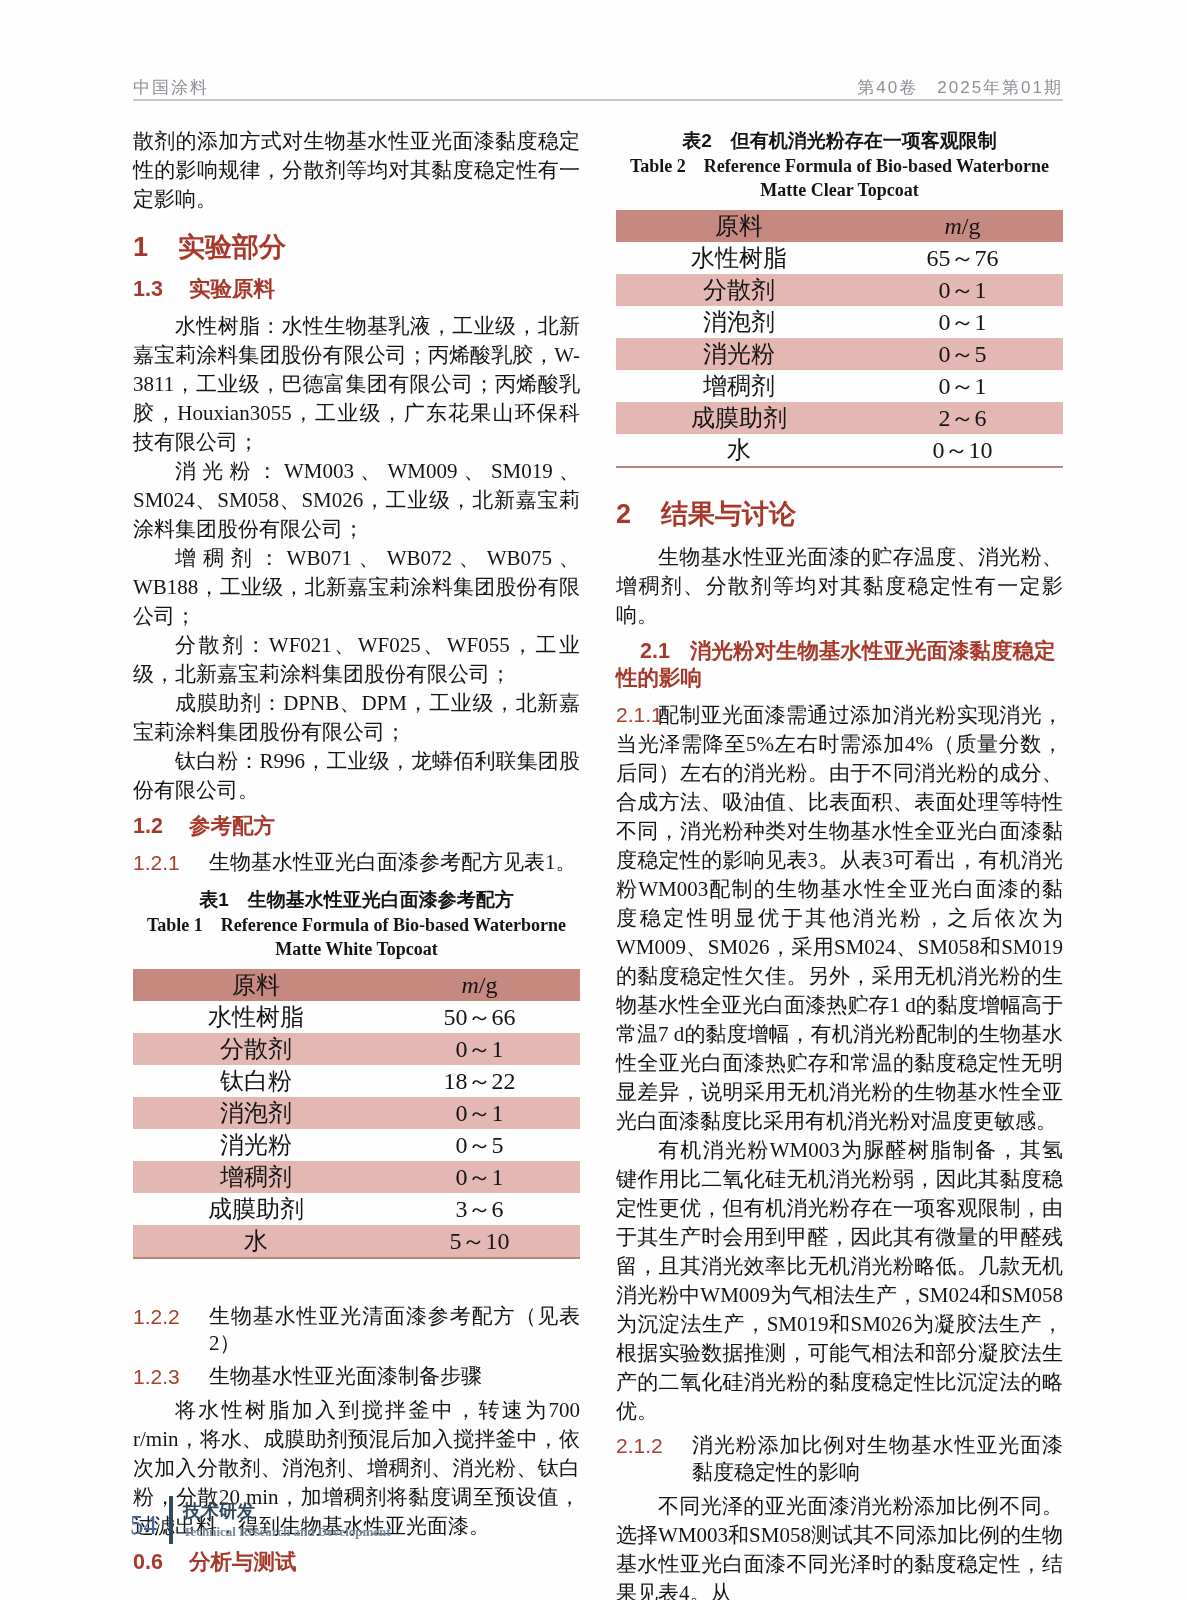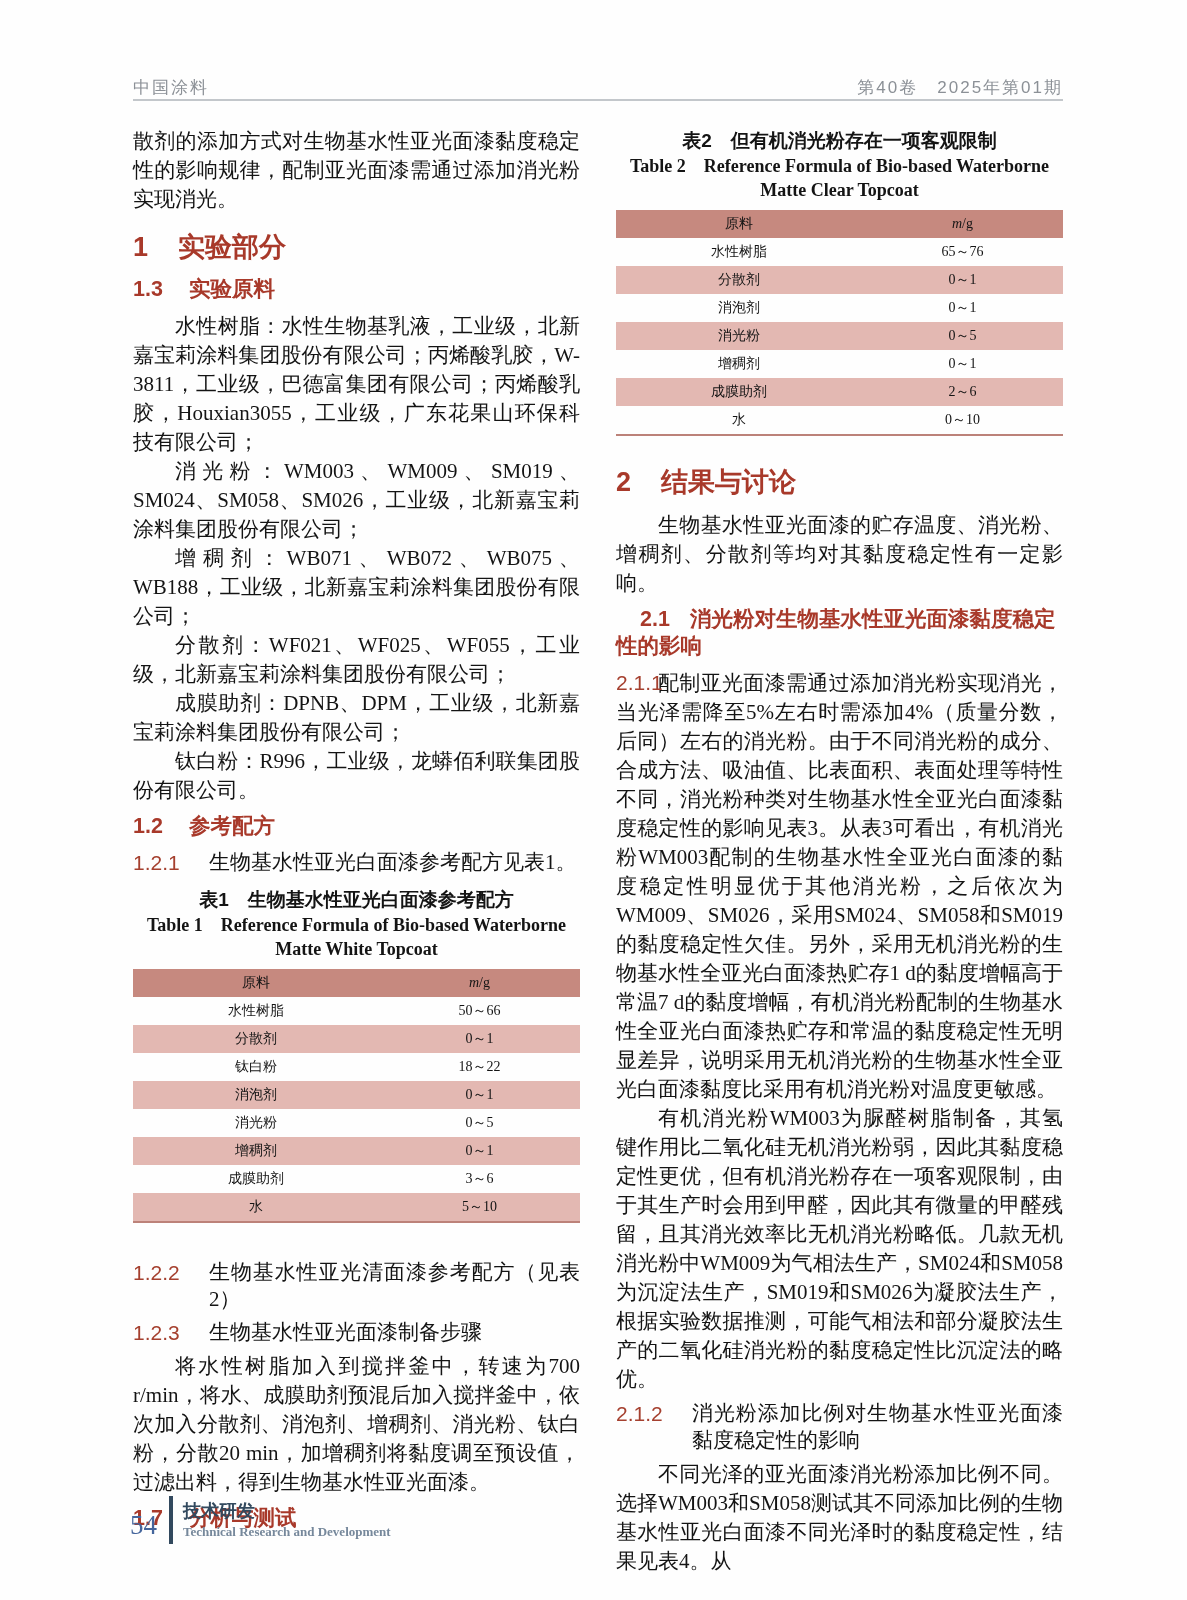--- a/index.html
+++ b/index.html
@@ -51,22 +51,22 @@
   .sec3 .num{
     position:absolute;left:0;top:0;color:var(--red-num);
     font-family:"Liberation Sans",sans-serif;
   }
   
   .tcap{text-align:center;margin:10px 0 8px;}
   .tcap .zh{font-family:"Liberation Sans",sans-serif;font-weight:bold;font-size:19px;line-height:27px;}
   .tcap .en{font-weight:bold;font-size:18px;line-height:24px;text-align:center;}
   
   table.ftable{
-    width:100%;border-collapse:collapse;font-size:14px;
-    border-bottom:2px solid var(--tbl-line);margin-bottom:4px;
+    width:100%;border-collapse:collapse;font-size:24px;
+    border-bottom:2px solid var(--tbl-line);margin-bottom:12px;
   }
   table.ftable th,table.ftable td{
     height:28px;text-align:center;font-weight:normal;padding:0;
   }
   table.ftable thead th{background:var(--tbl-head);}
   table.ftable tbody tr:nth-child(even) td{background:var(--tbl-alt);}
   table.ftable col.c1{width:55%;}
   .um{font-style:italic;}
   
   .page-footer{position:absolute;left:130px;top:1496px;display:flex;align-items:center;}
@@ -83,21 +83,21 @@
 
     <div class="page-header">
       <span>中国涂料</span>
       <span>第40卷　2025年第01期</span>
     </div>
 
     <div class="columns">
 
       <div class="col">
 
-        <p class="p noindent">散剂的添加方式对生物基水性亚光面漆黏度稳定性的影响规律，配制亚光面漆需通过添加消光粉实现消光。</p>
+        <p class="p noindent">散剂的添加方式对生物基水性亚光面漆黏度稳定性的影响规律，分散剂等均对其黏度稳定性有一定影响。</p>
 
         <div class="sec1">
           <span class="num">1</span><span>实验部分</span>
         </div>
 
         <div class="sec2">
           <span class="num">1.3</span><span>实验原料</span>
         </div>
 
         <p class="p">水性树脂：水性生物基乳液，工业级，北新嘉宝莉涂料集团股份有限公司；丙烯酸乳胶，W-3811，工业级，巴德富集团有限公司；丙烯酸乳胶，Houxian3055，工业级，广东花果山环保科技有限公司；</p>
@@ -175,21 +175,21 @@
         <div class="sec3">
           <span class="num">1.2.2</span><span>生物基水性亚光清面漆参考配方（见表2）</span>
         </div>
         <div class="sec3">
           <span class="num">1.2.3</span><span>生物基水性亚光面漆制备步骤</span>
         </div>
 
         <p class="p">将水性树脂加入到搅拌釜中，转速为700 r/min，将水、成膜助剂预混后加入搅拌釜中，依次加入分散剂、消泡剂、增稠剂、消光粉、钛白粉，分散20 min，加增稠剂将黏度调至预设值，过滤出料，得到生物基水性亚光面漆。</p>
 
         <div class="sec2">
-          <span class="num">1.7</span><span>分析与测试</span>
+          <span class="num">0.6</span><span>分析与测试</span>
         </div>
 
       </div>
 
       <div class="col">
 
         <div class="tcap" style="margin-top:0;">
           <div class="zh">表2　但有机消光粉存在一项客观限制</div>
           <div class="en">
             <div>Table 2　Reference Formula of Bio-based Waterborne</div>

